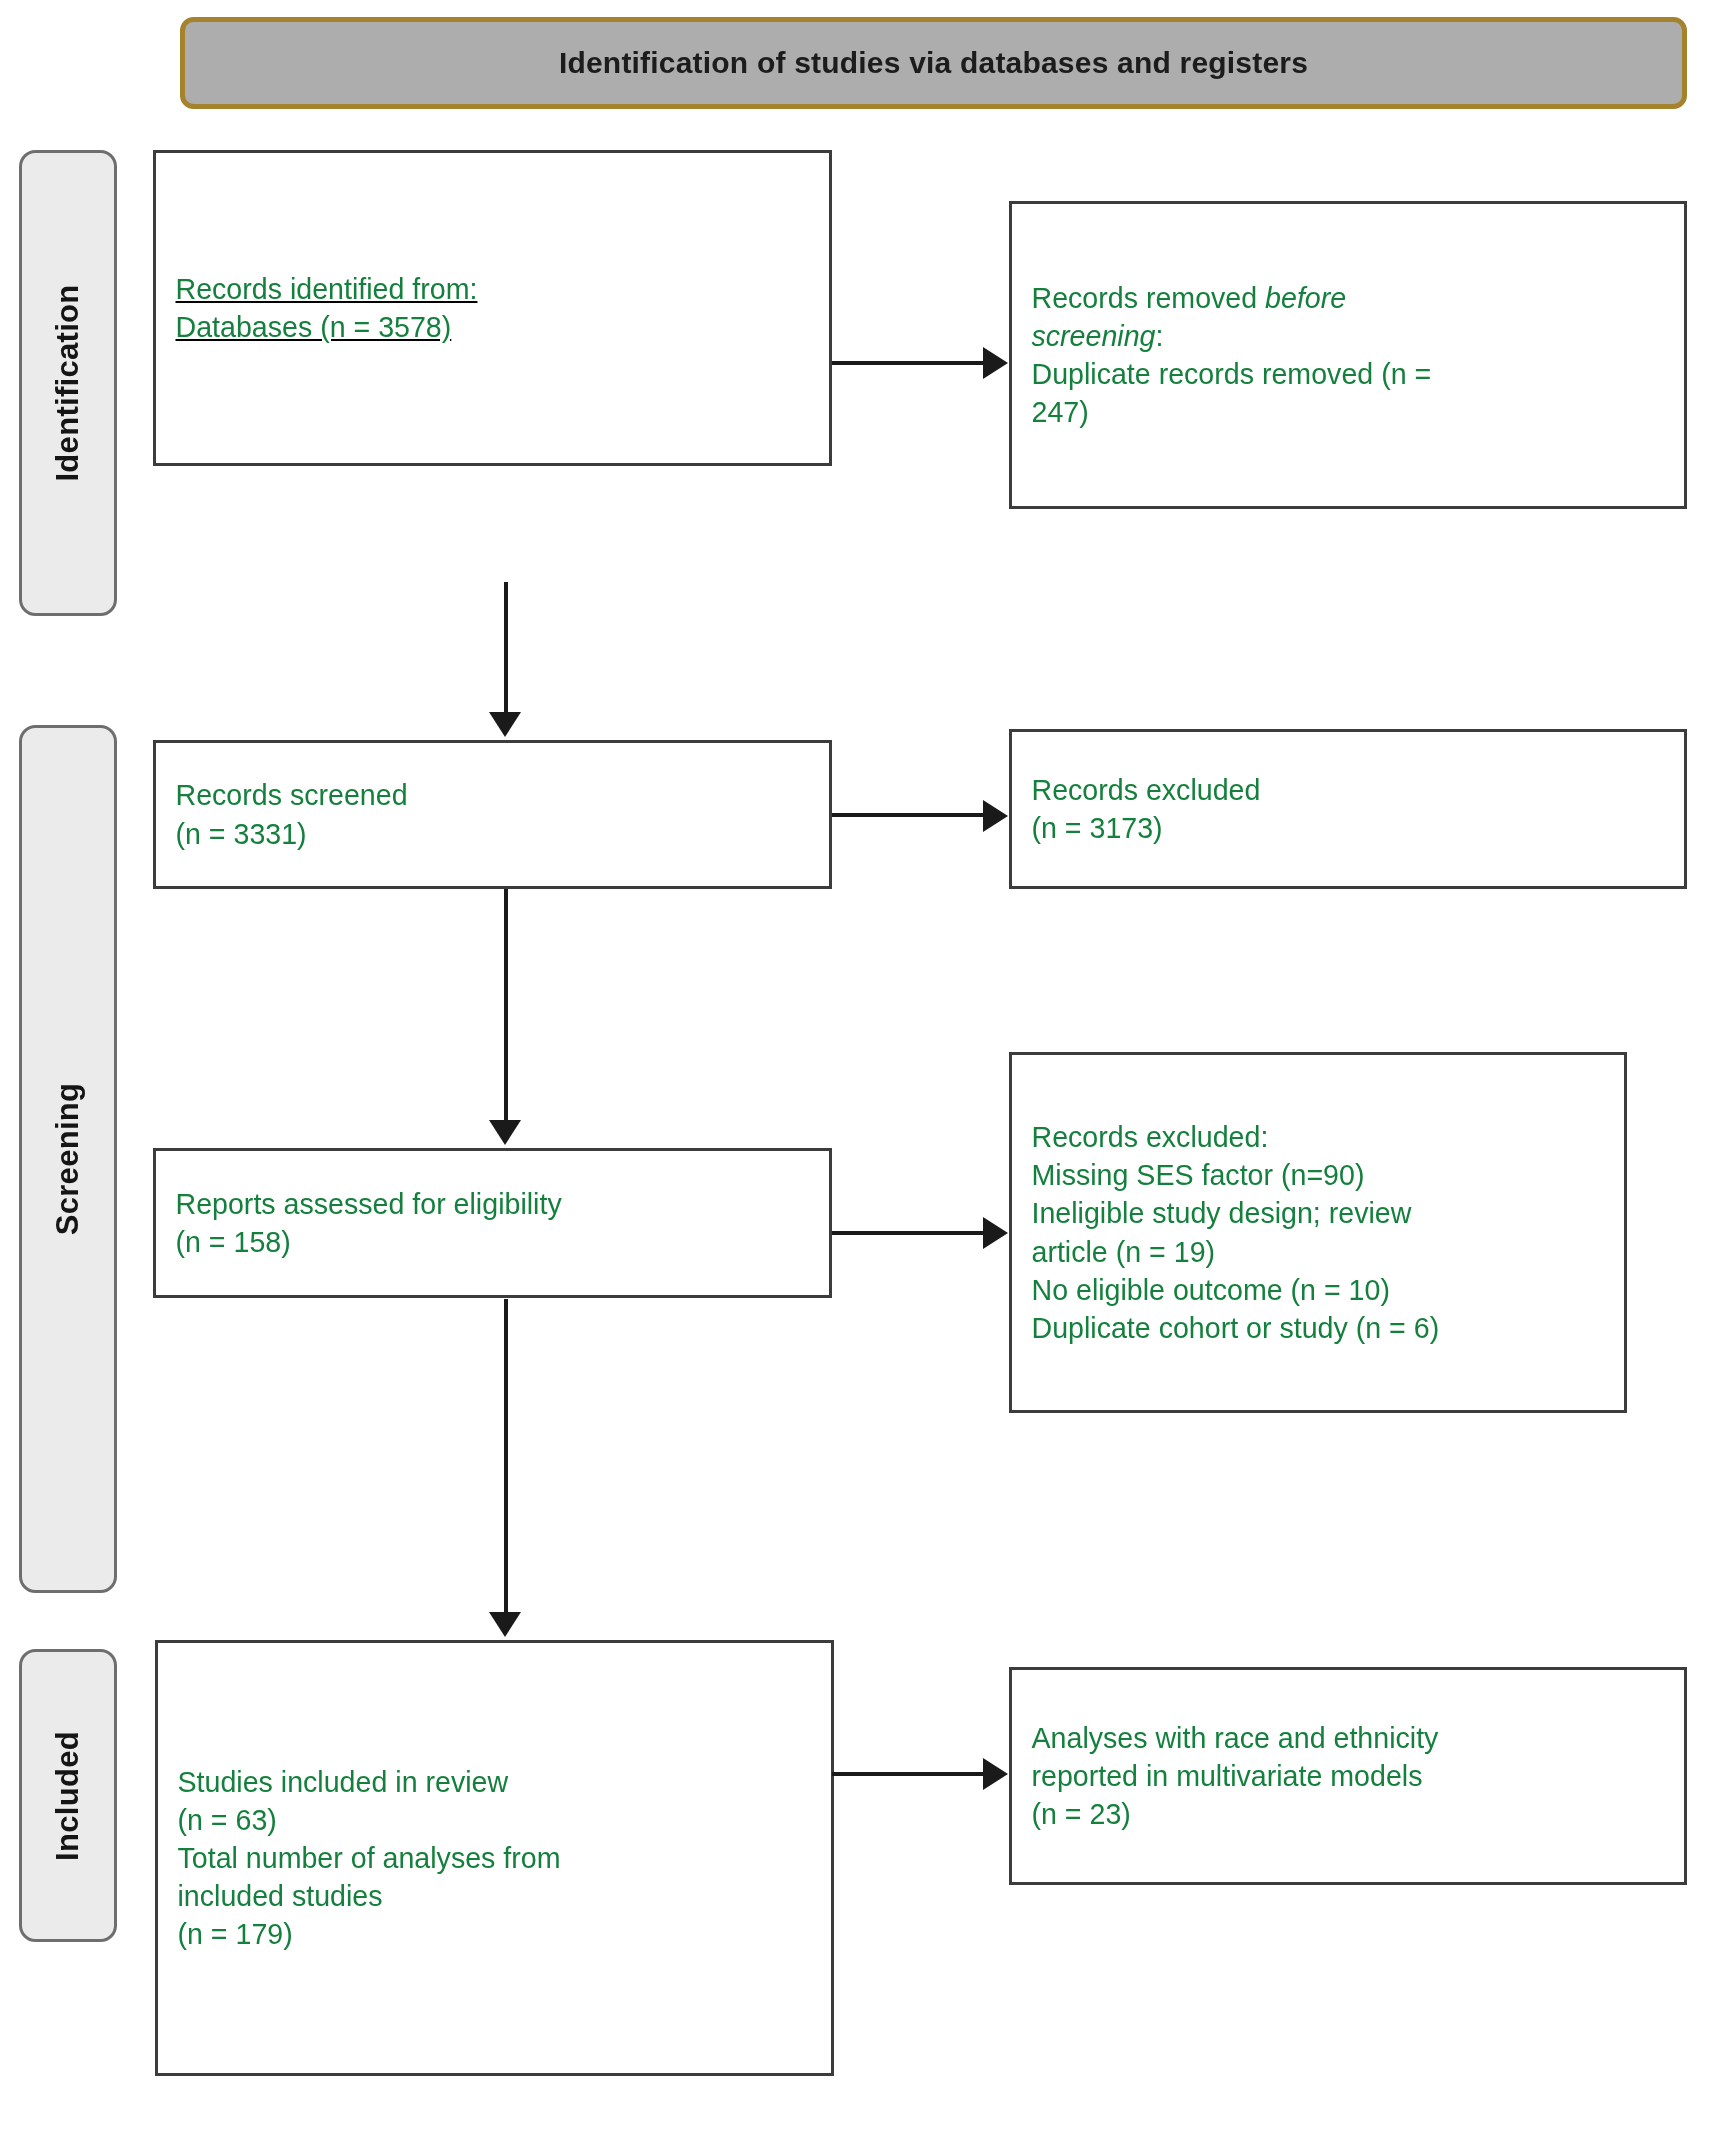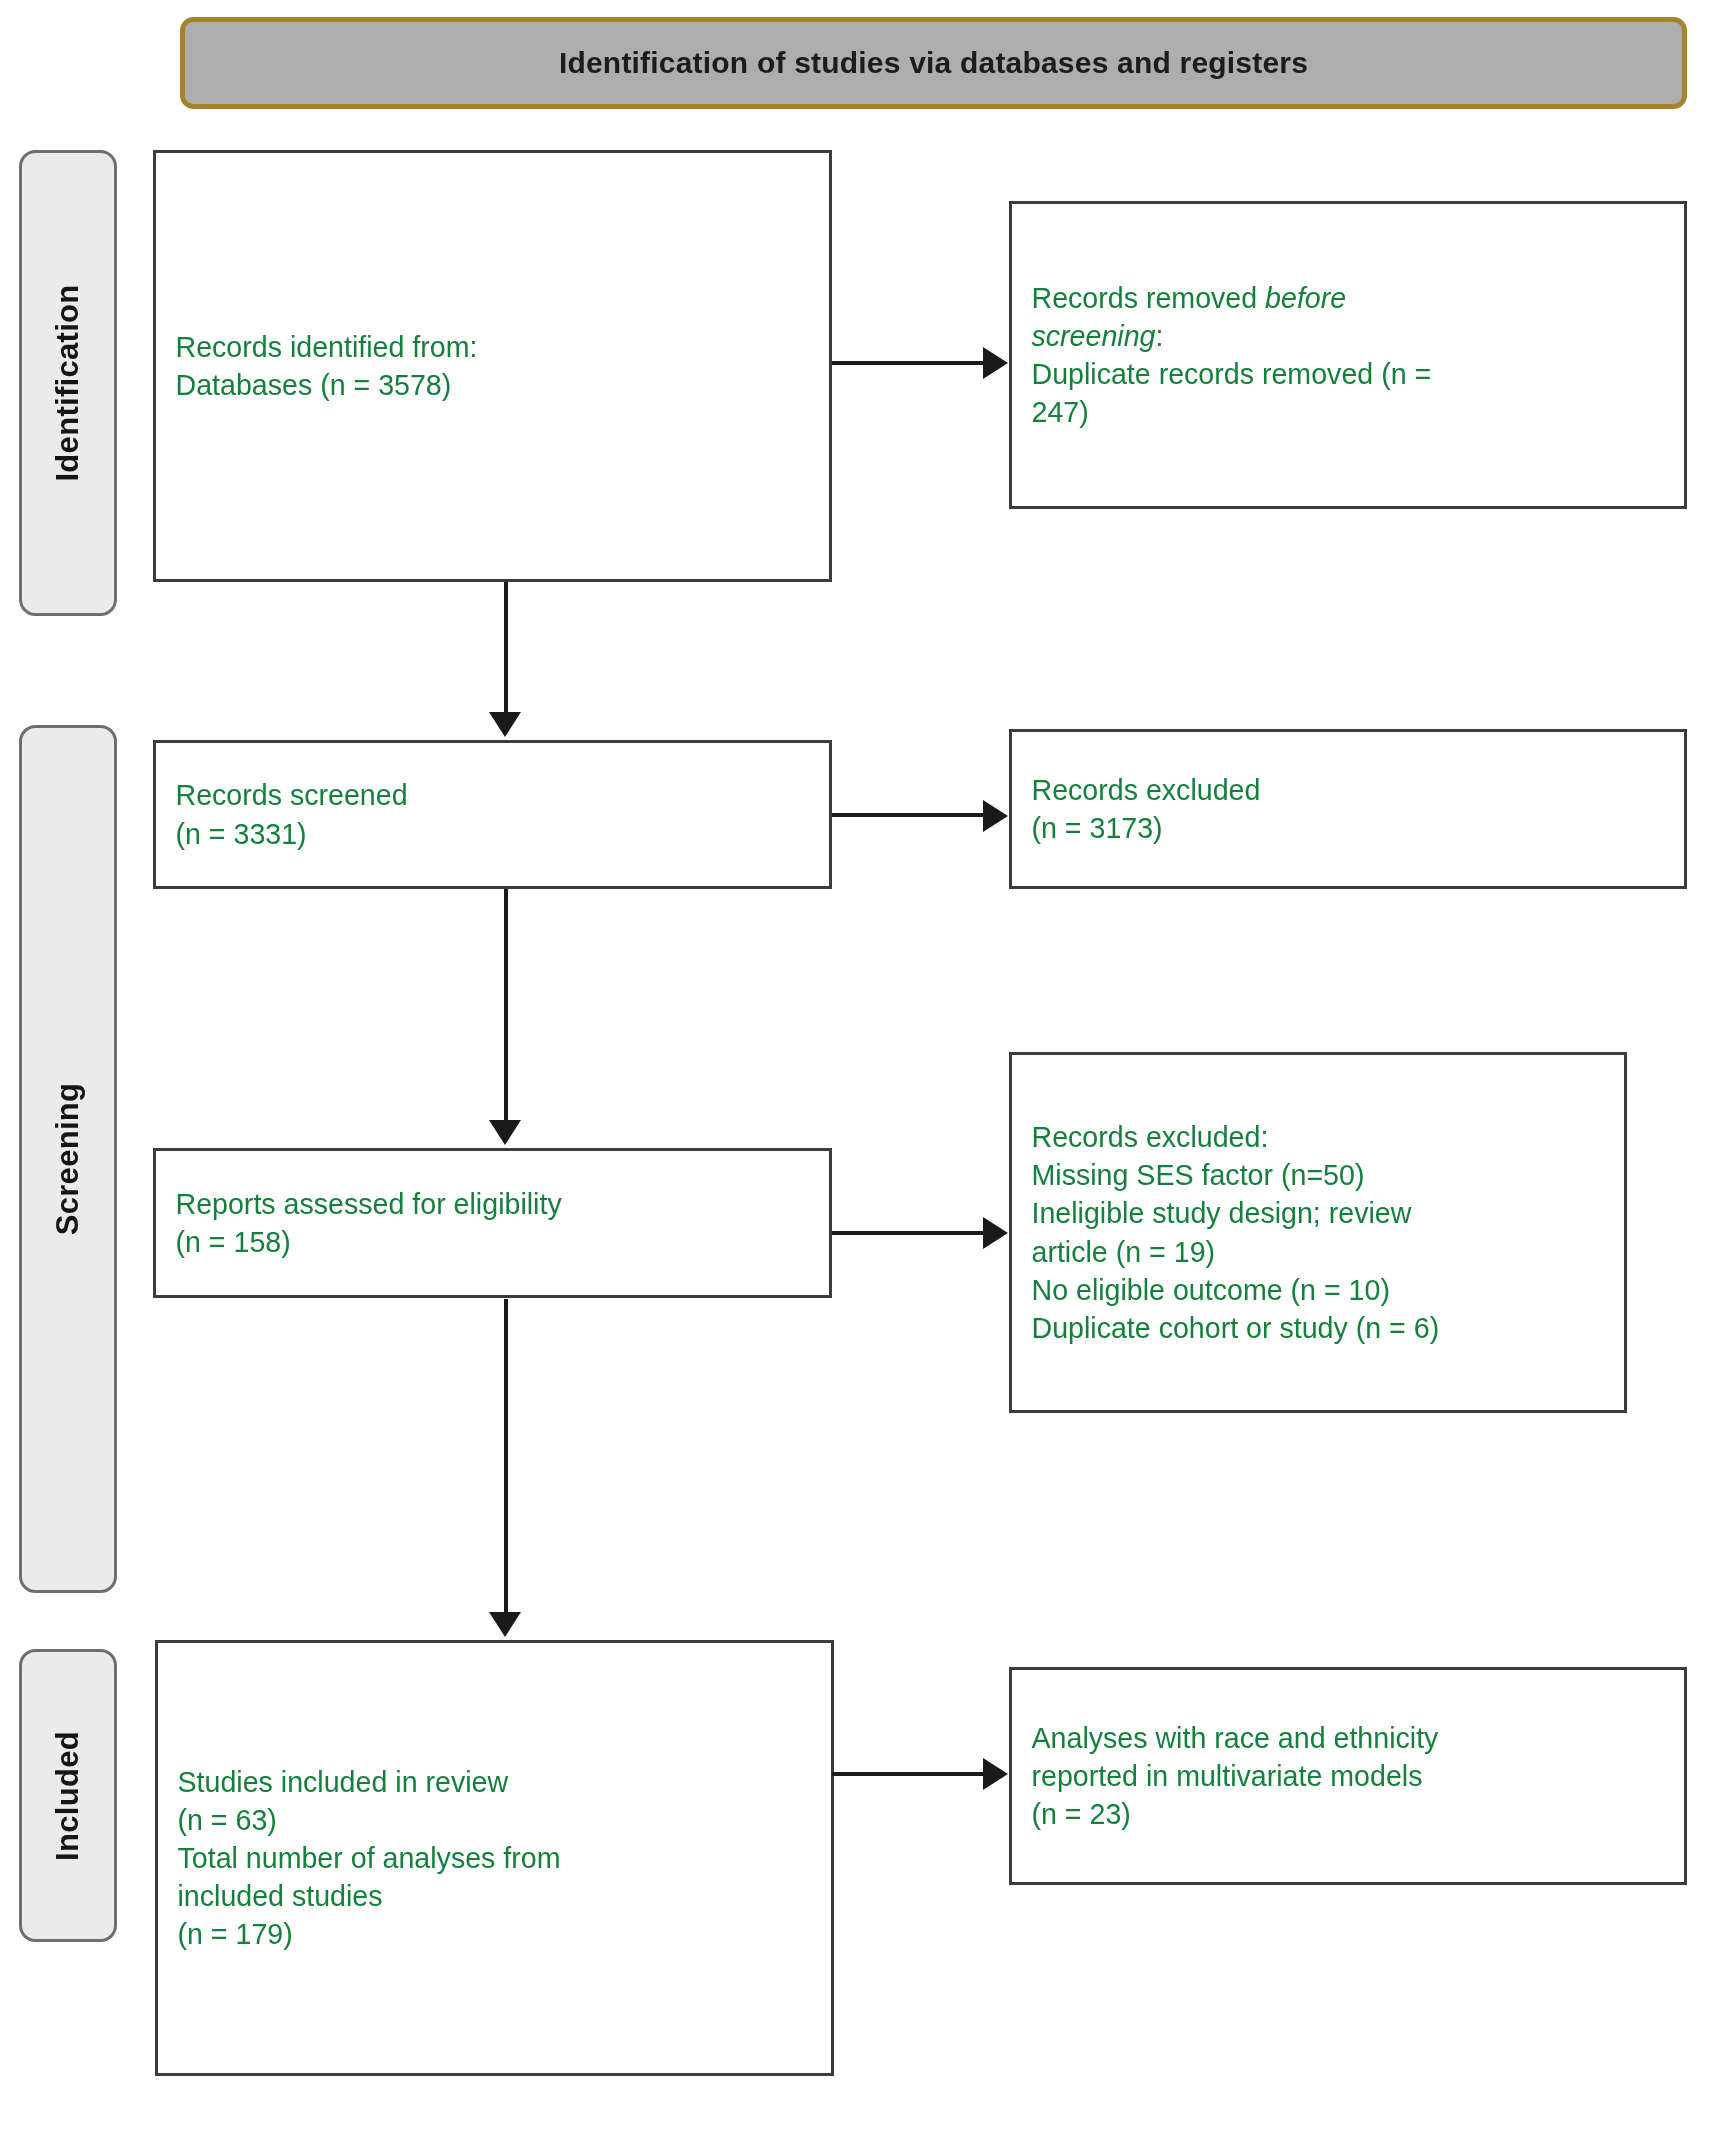--- a/index.html
+++ b/index.html
@@ -83,21 +83,21 @@
     padding: 0 19.5px;
     font-size: 28.6px;
     line-height: 1.33;
     color: #15803d;
     width: 100%;
   }
   .flow-box .box-text .ln { display: block; }
   .flow-box .box-text em { font-style: italic; }
 
   
-  #box-identified   { left: 153px; top: 150px;  width: 679px; height: 432px; }
+  #box-identified   { left: 153px; top: 150px;  width: 679px; height: 316px; text-decoration: underline; }
   #box-screened     { left: 153px; top: 740px;  width: 679px; height: 149px; }
   #box-eligibility  { left: 153px; top: 1148px; width: 679px; height: 150px; justify-content: center; }
   #box-included     { left: 155px; top: 1640px; width: 679px; height: 436px; }
 
   
   #box-removed      { left: 1009px; top: 201px;  width: 678px; height: 308px; }
   #box-excluded-1   { left: 1009px; top: 729px;  width: 678px; height: 160px; }
   #box-excluded-2   { left: 1009px; top: 1052px; width: 618px; height: 361px; }
   #box-analyses     { left: 1009px; top: 1667px; width: 678px; height: 218px; }
 
@@ -209,21 +209,21 @@
   <div class="flow-box" id="box-excluded-1">
     <div class="box-text">
       <span class="ln">Records excluded</span>
       <span class="ln">(n = 3173)</span>
     </div>
   </div>
 
   <div class="flow-box" id="box-excluded-2">
     <div class="box-text">
       <span class="ln">Records excluded:</span>
-      <span class="ln">Missing SES factor (n=50)</span>
+      <span class="ln">Missing SES factor (n=90)</span>
       <span class="ln">Ineligible study design; review</span>
       <span class="ln">article (n = 19)</span>
       <span class="ln">No eligible outcome (n = 10)</span>
       <span class="ln">Duplicate cohort or study (n = 6)</span>
     </div>
   </div>
 
   <div class="flow-box" id="box-analyses">
     <div class="box-text">
       <span class="ln">Analyses with race and ethnicity</span>

